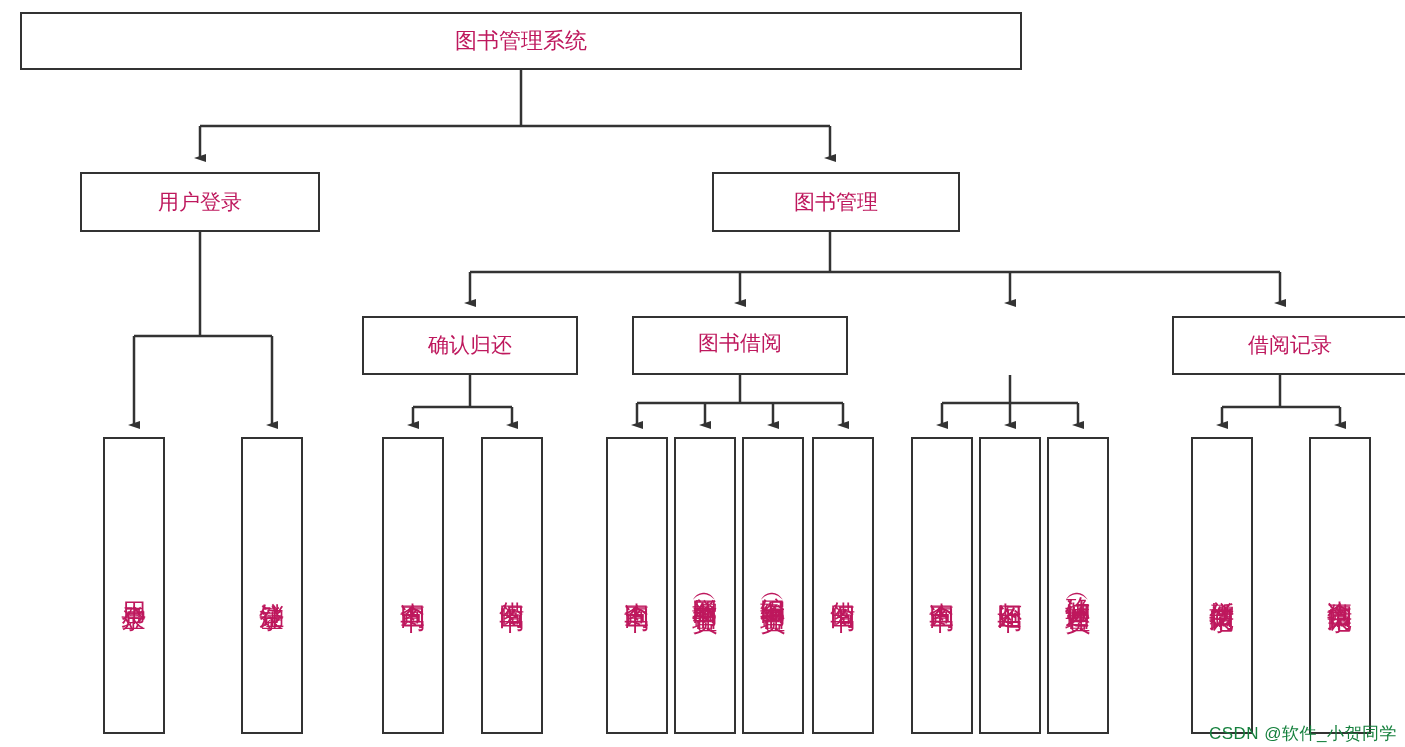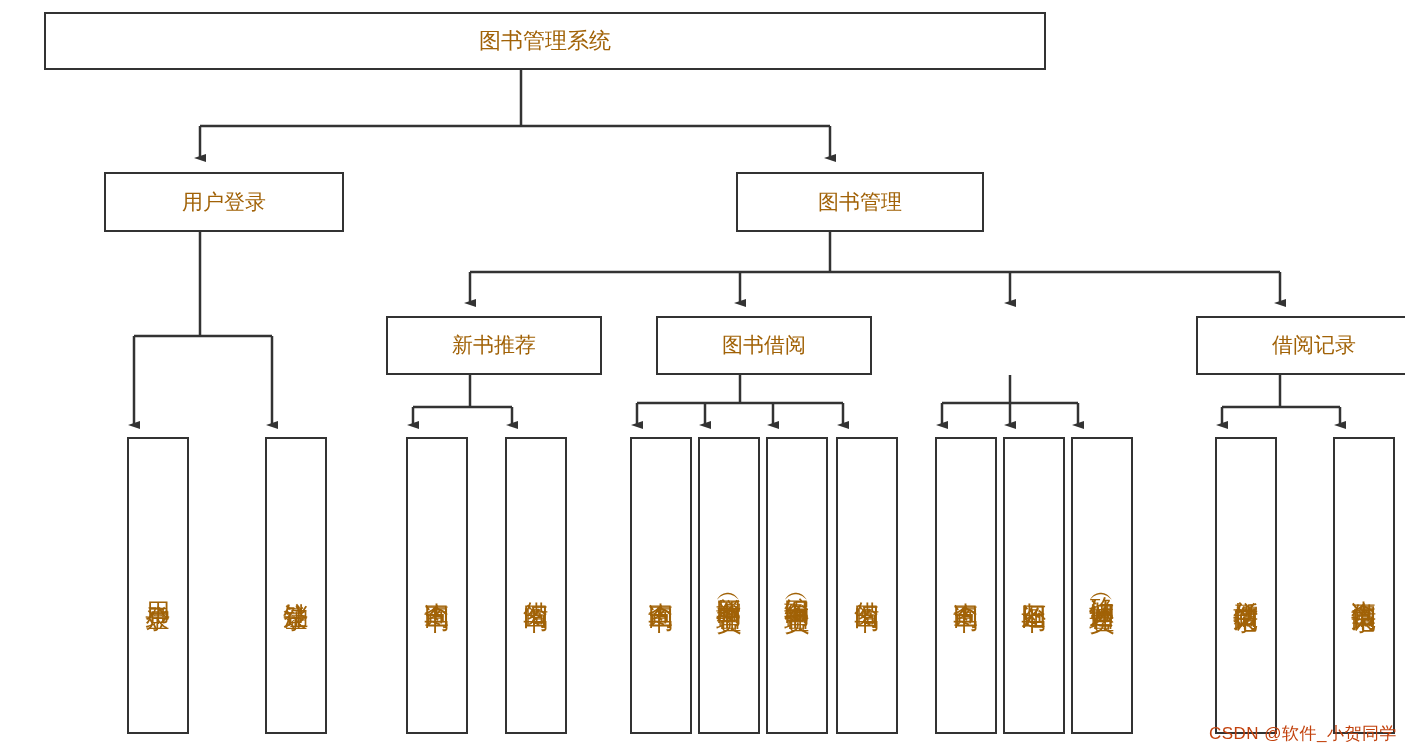--- a/index.html
+++ b/index.html
@@ -13,22 +13,21 @@
   svg#edges{position:absolute;left:0;top:0;width:1405px;height:747px;}
 
   .node{
     position:absolute;
     box-sizing:border-box;
     background:#ffffff;
     border:2.5px solid #333333;
     display:flex;
     align-items:center;
     justify-content:center;
-    color:#a16207;
-    margin-left:24px;
+    color:#be185d;
   }
   .node .lbl{
     display:block;
     text-align:center;
     line-height:1.18;
     white-space:pre-line;
   }
   .node.root .lbl{font-size:22px;}
   .node.l1 .lbl{font-size:21px;}
   .node.l2 .lbl{font-size:21px;}
@@ -45,21 +44,21 @@
     line-height:1.05;
     letter-spacing:2px;
     white-space:nowrap;
     max-height:100%;
   }
 
   #watermark{
     position:absolute;
     right:8px;bottom:2px;
     font-size:17px;
-    color:#c2410c;
+    color:#15803d;
     letter-spacing:.5px;
     user-select:none;
     pointer-events:none;
   }
 </style>
 </head>
 <body>
 
 <div id="diagram">
 
@@ -118,23 +117,23 @@
   </div>
 
   <div class="node l1" style="left:80px;top:172px;width:240px;height:60px;">
     <span class="lbl">用户登录</span>
   </div>
   <div class="node l1" style="left:712px;top:172px;width:248px;height:60px;">
     <span class="lbl">图书管理</span>
   </div>
 
   <div class="node l2" style="left:362px;top:316px;width:216px;height:59px;">
-    <span class="lbl">新书推荐</span>
+    <span class="lbl">确认归还</span>
   </div>
-  <div class="node l2" style="left:632px;top:316px;width:216px;height:59px;">
+  <div class="node l2" style="left:632px;top:316px;width:216px;height:59px;font-family:Liberation Mono, monospace;">
     <span class="lbl">图书借阅</span>
   </div>
   <div class="node l2" style="left:1172px;top:316px;width:236px;height:59px;">
     <span class="lbl">借阅记录</span>
   </div>
 
   <div class="node leaf" style="left:103px;top:437px;width:62px;height:297px;">
     <span class="lbl">用户登录</span>
   </div>
   <div class="node leaf" style="left:241px;top:437px;width:62px;height:297px;">

